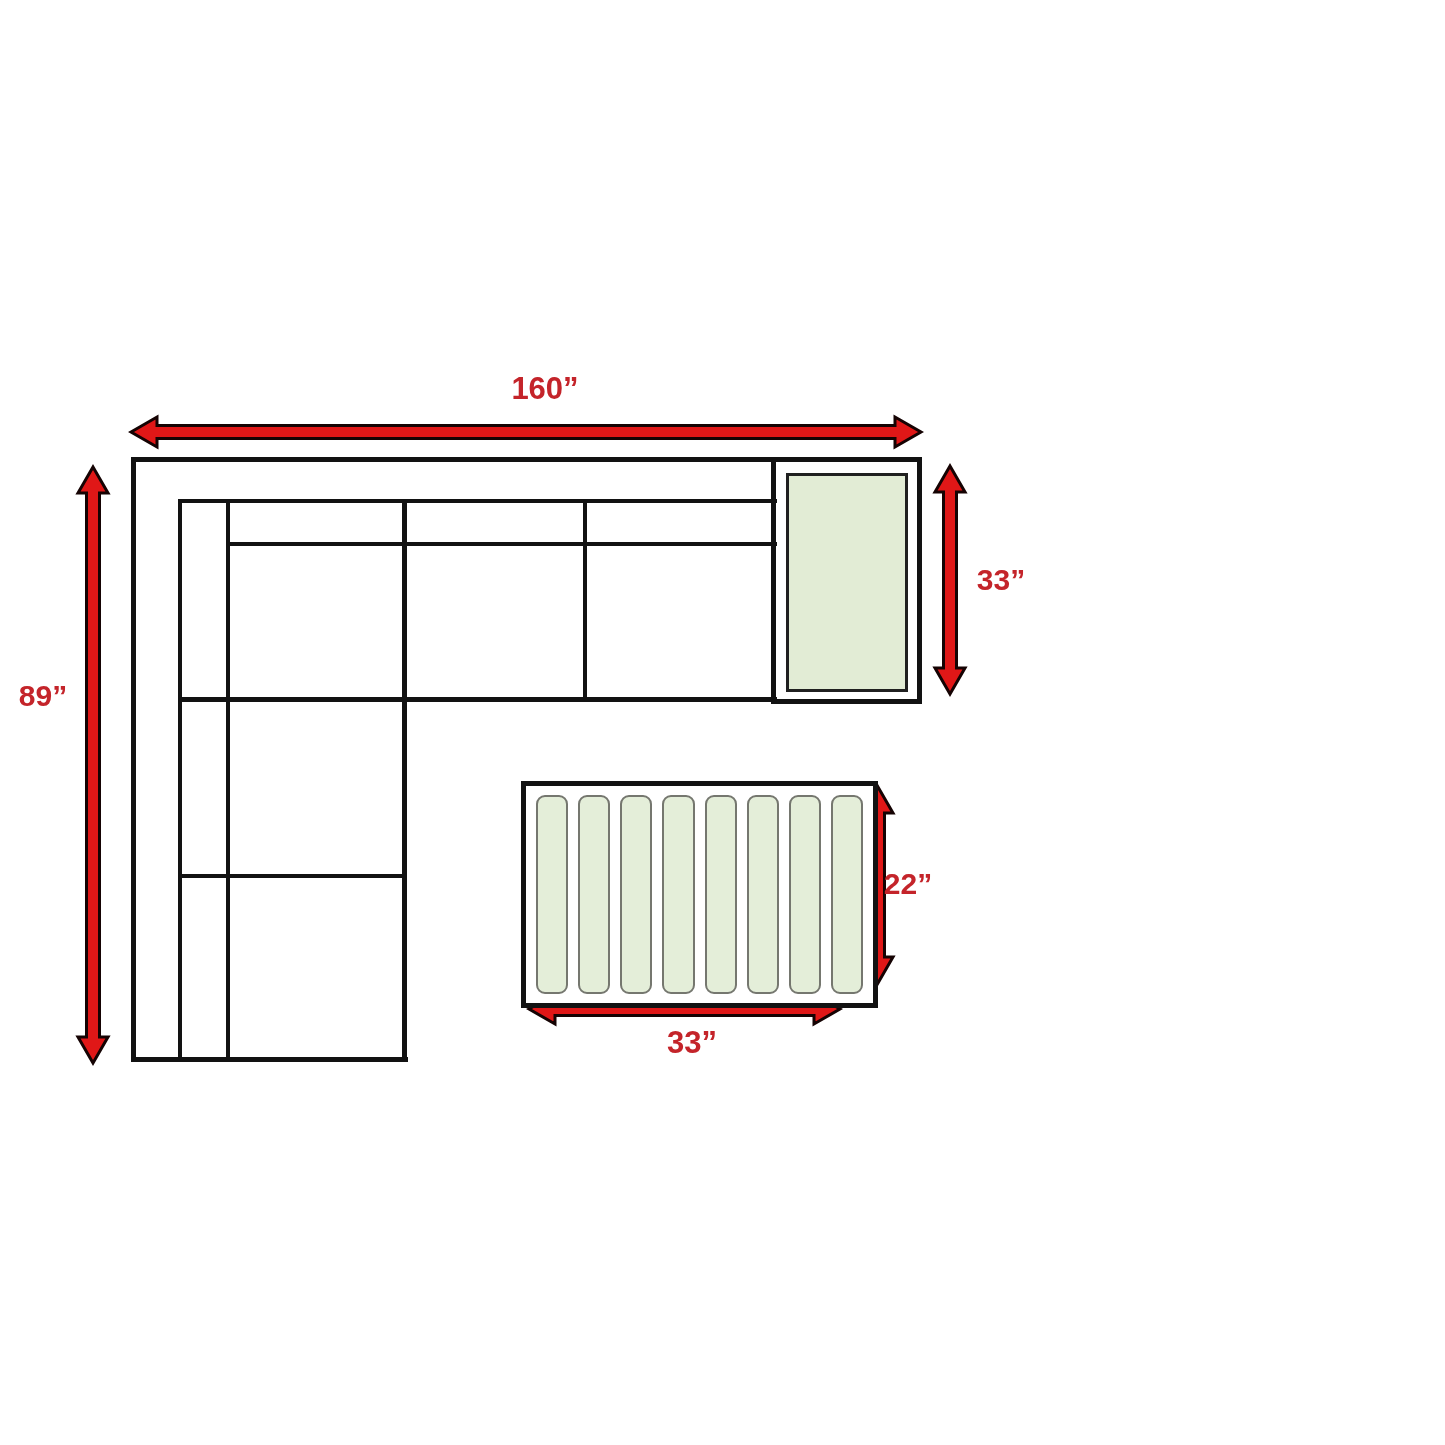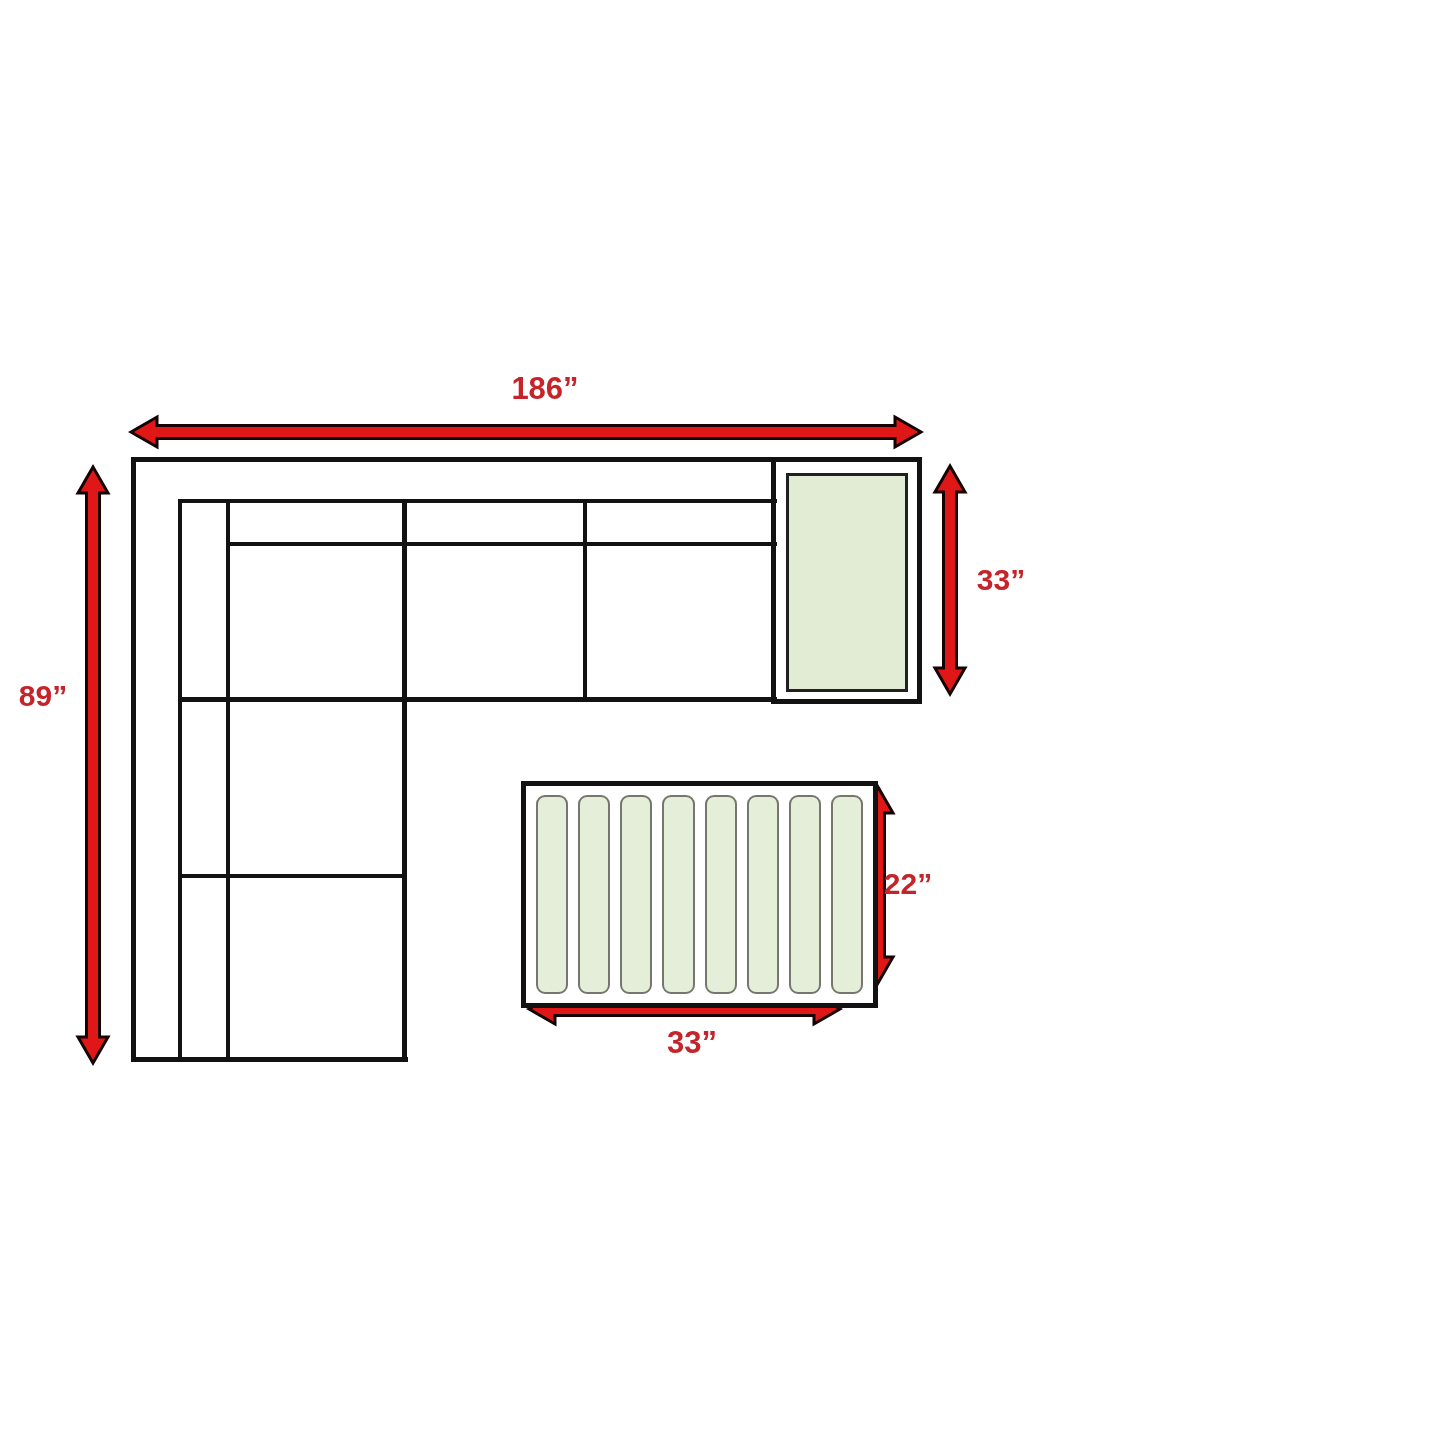--- a/index.html
+++ b/index.html
@@ -80,21 +80,21 @@
   </svg>
 
   <svg class="arrow-svg" style="left:855px;top:784px;" width="46" height="202" viewBox="0 0 46 202">
     <polygon class="arrow-shape" points="23,3 38,29 29.5,29 29.5,173 38,173 23,199 8,173 16.5,173 16.5,29 8,29"></polygon>
   </svg>
 
   <svg class="arrow-svg" style="left:526px;top:986px;" width="317" height="46" viewBox="0 0 317 46">
     <polygon class="arrow-shape" points="3,23 29,8 29,16.5 288,16.5 288,8 314,23 288,38 288,29.5 29,29.5 29,38"></polygon>
   </svg>
 
-  <div class="dim-label" style="left:545px;top:389px;font-size:31px;">186”</div>
+  <div class="dim-label" style="left:545px;top:389px;font-size:31px;">160”</div>
 
   <div class="dim-label" style="left:43px;top:696px;text-align:right;">89”</div>
 
   <div class="dim-label" style="left:1001px;top:580px;">33”</div>
 
   <div class="dim-label" style="left:908px;top:884px;text-align:center;">22”</div>
 
   <div class="dim-label" style="left:692px;top:1043px;font-size:31px;">33”</div>
 
   <div>

